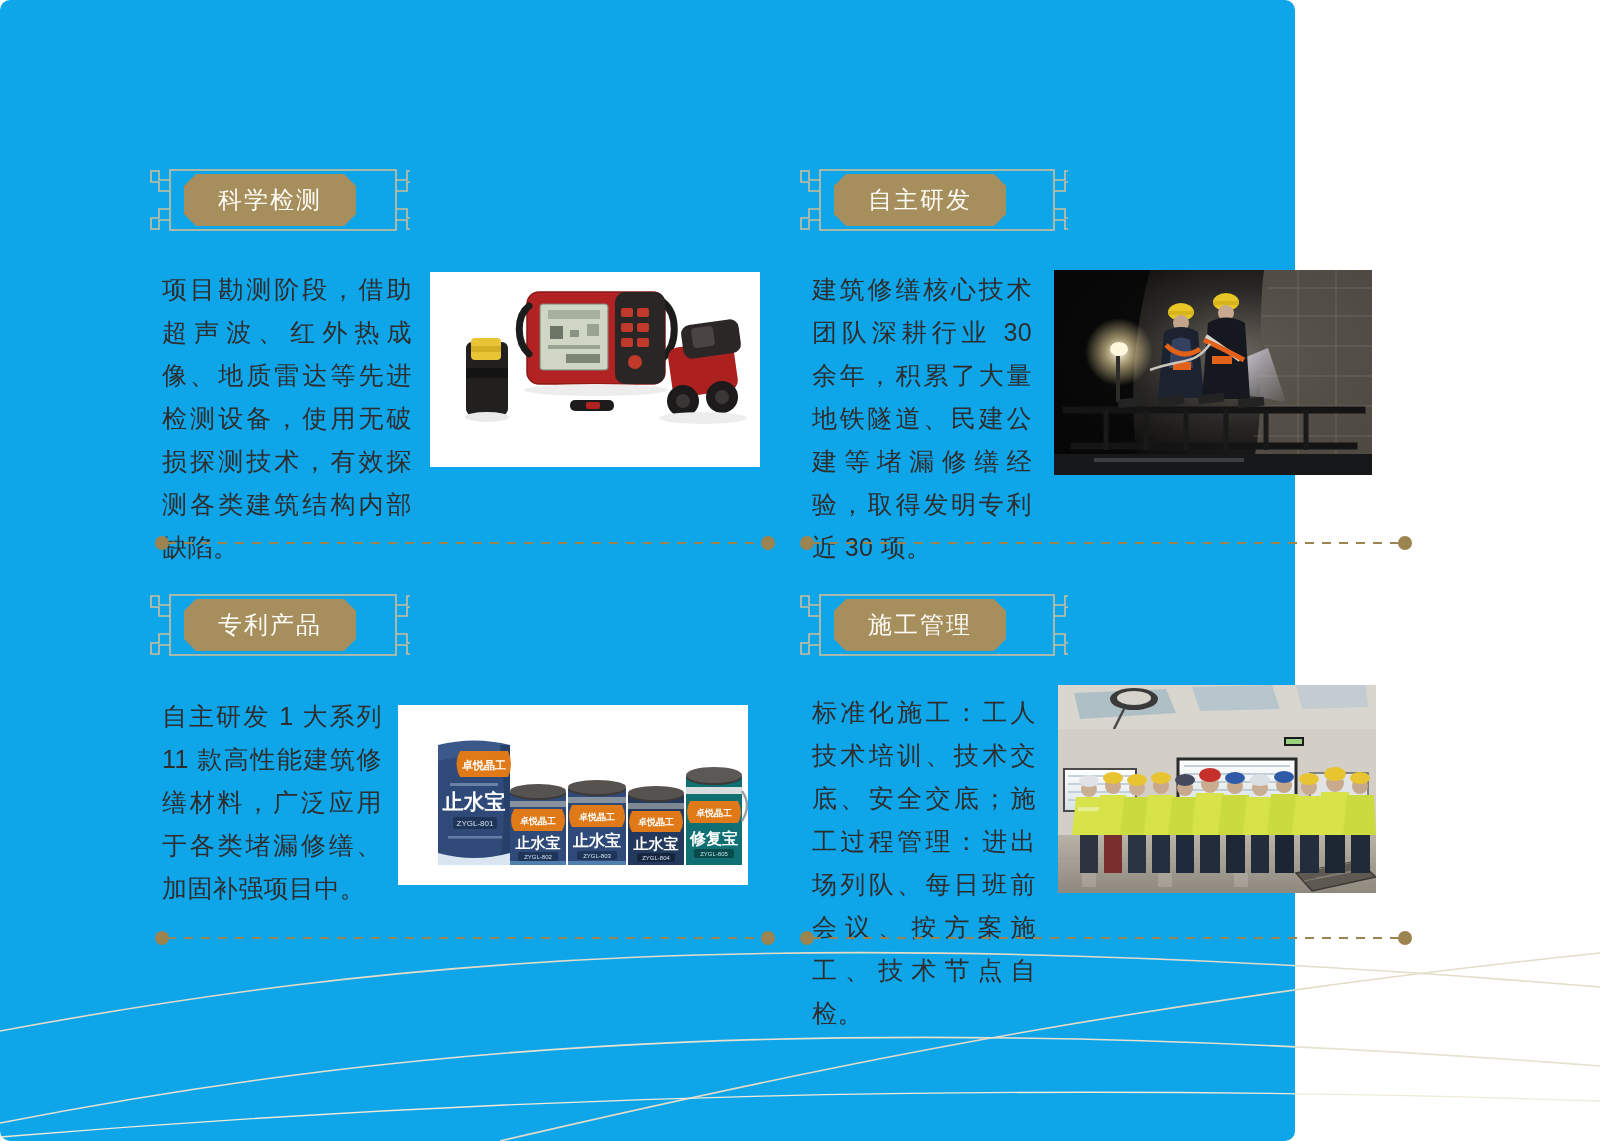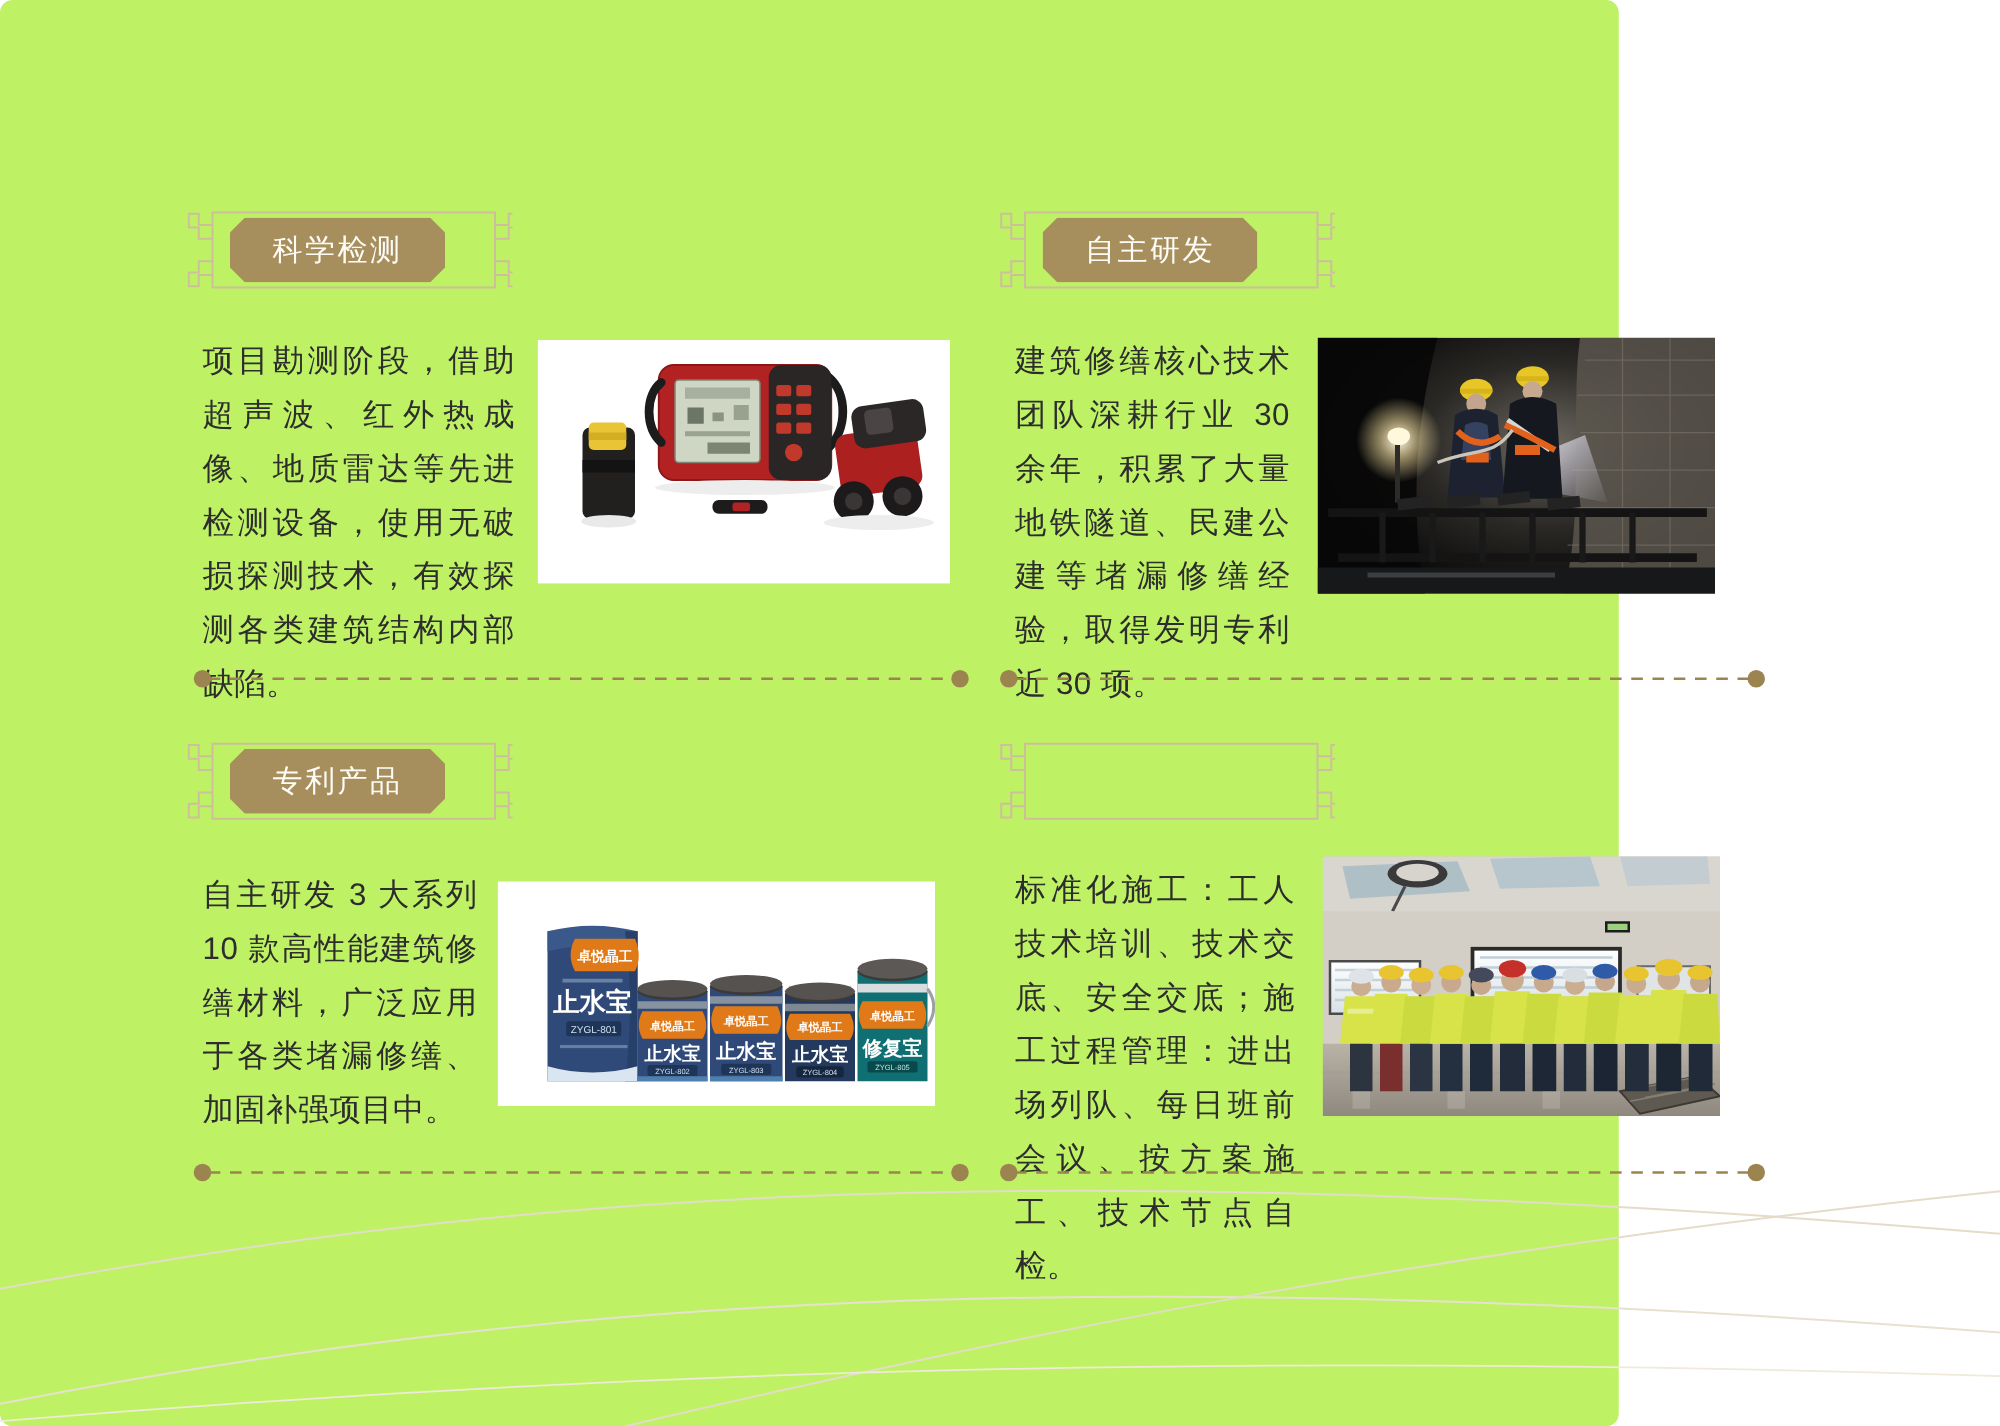--- a/index.html
+++ b/index.html
@@ -9,21 +9,21 @@
     height: 1141px;
     background: #ffffff;
     font-family: "Liberation Sans", "DejaVu Sans", sans-serif;
     overflow: hidden;
   }
 
   #page {
     position: relative;
     width: 1295px;
     height: 1141px;
-    background: #bef264;
+    background: #0ea5e9;
     border-radius: 10px;
   }
 
   
   .bg-curves {
     position: absolute;
     left: 0; bottom: 0;
     width: 1600px; height: 250px;
     pointer-events: none;
     z-index: 0;
@@ -342,21 +342,21 @@
           <path d="M20 20 h-11 v-9 h-8 v11 h8 v9 h11"></path>
           <path d="M20 60 h-11 v9 h-8 v-11 h8 v-9 h11"></path>
           <path d="M246 20 h11 v-9 h8 v11 h-8 v9 h-11"></path>
           <path d="M246 60 h11 v9 h8 v-11 h-8 v-9 h-11"></path>
         </g>
       </svg>
       <div class="badge-pill">专利产品</div>
     </div>
 
     <div class="card-body">
-      <div class="desc desc-bl">自主研发 3 大系列 10 款高性能建筑修缮材料，广泛应用于各类堵漏修缮、加固补强项目中。</div>
+      <div class="desc desc-bl">自主研发 1 大系列 11 款高性能建筑修缮材料，广泛应用于各类堵漏修缮、加固补强项目中。</div>
 
       <div class="photo photo-bl">
         <svg class="ph-svg" viewBox="0 0 350 180" preserveAspectRatio="xMidYMid meet">
           <rect width="350" height="180" fill="#ffffff"></rect>
 
           <g>
             <path d="M40 40 h72 v120 h-72 z" fill="#2f4a78"></path>
             <path d="M40 40 q36 -9 72 0 v16 q-36 -9 -72 0 z" fill="#3a588a"></path>
             <path d="M112 40 v120 h-10 q8 -60 0 -120 z" fill="#26406a"></path>
             <path d="M62 46 h48 q6 14 0 26 h-48 q-7 -13 0 -26 z" fill="#e07a18"></path>
@@ -429,20 +429,21 @@
     <div class="badge-wrap">
       <svg class="badge-frame wide" viewBox="0 0 268 80">
         <g fill="none" stroke="#cdbf9c" stroke-width="1.6">
           <rect x="20" y="10" width="234" height="60"></rect>
           <path d="M20 20 h-11 v-9 h-8 v11 h8 v9 h11"></path>
           <path d="M20 60 h-11 v9 h-8 v-11 h8 v-9 h11"></path>
           <path d="M254 20 h11 v-9 h8 v11 h-8 v9 h-11"></path>
           <path d="M254 60 h11 v9 h8 v-11 h-8 v-9 h-11"></path>
         </g>
       </svg>
+      <div class="badge-pill">施工管理</div>
     </div>
 
     <div class="card-body">
       <div class="desc desc-br">标准化施工：工人技术培训、技术交底、安全交底；施工过程管理：进出场列队、每日班前会议、按方案施工、技术节点自检。</div>
 
       <div class="photo photo-br">
         <svg class="ph-svg" viewBox="0 0 318 208" preserveAspectRatio="none">
           <defs>
             <linearGradient id="winG" x1="0" y1="0" x2="0" y2="1">
               <stop offset="0%" stop-color="#ffffff"></stop>

